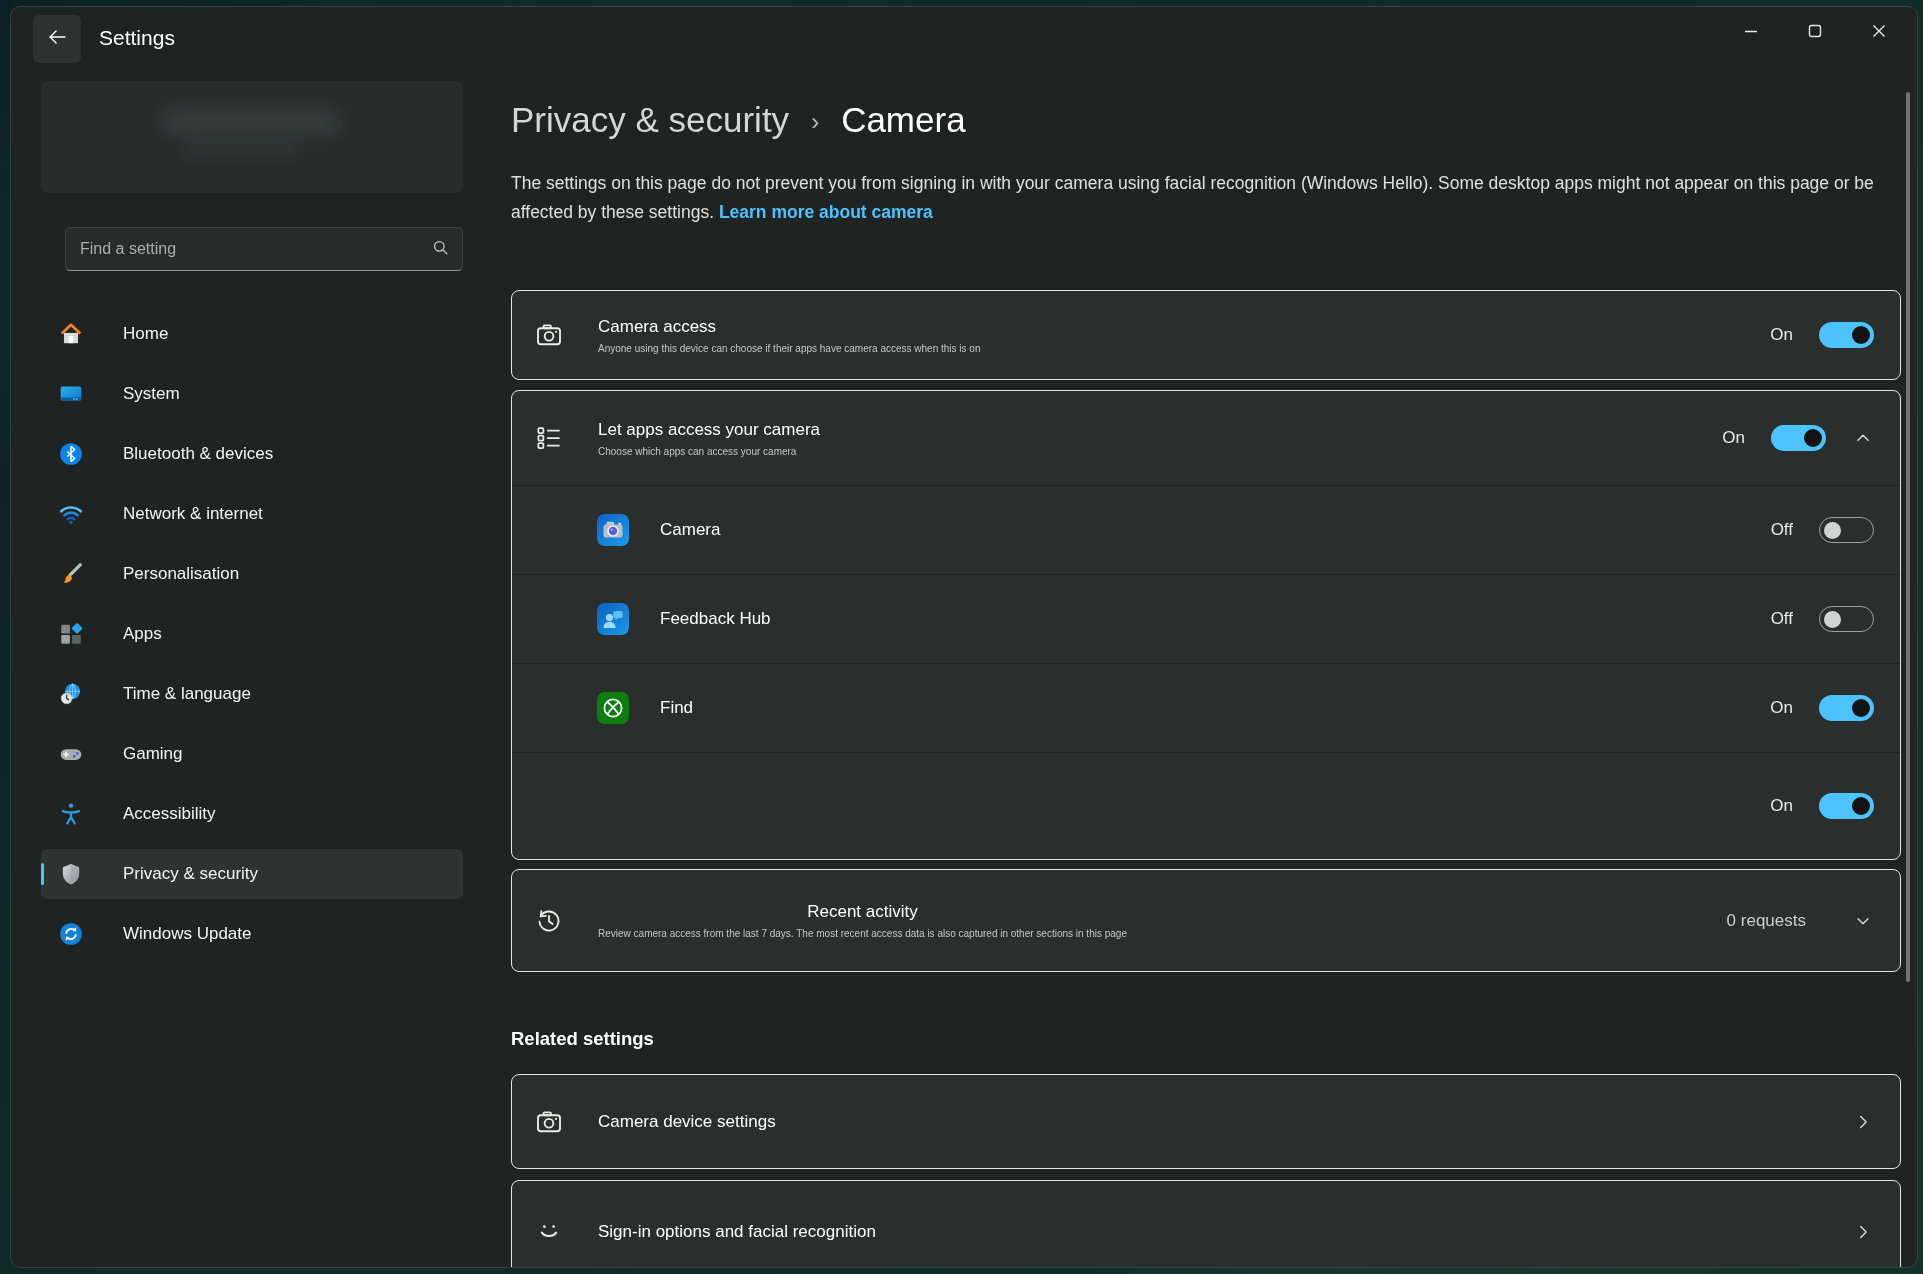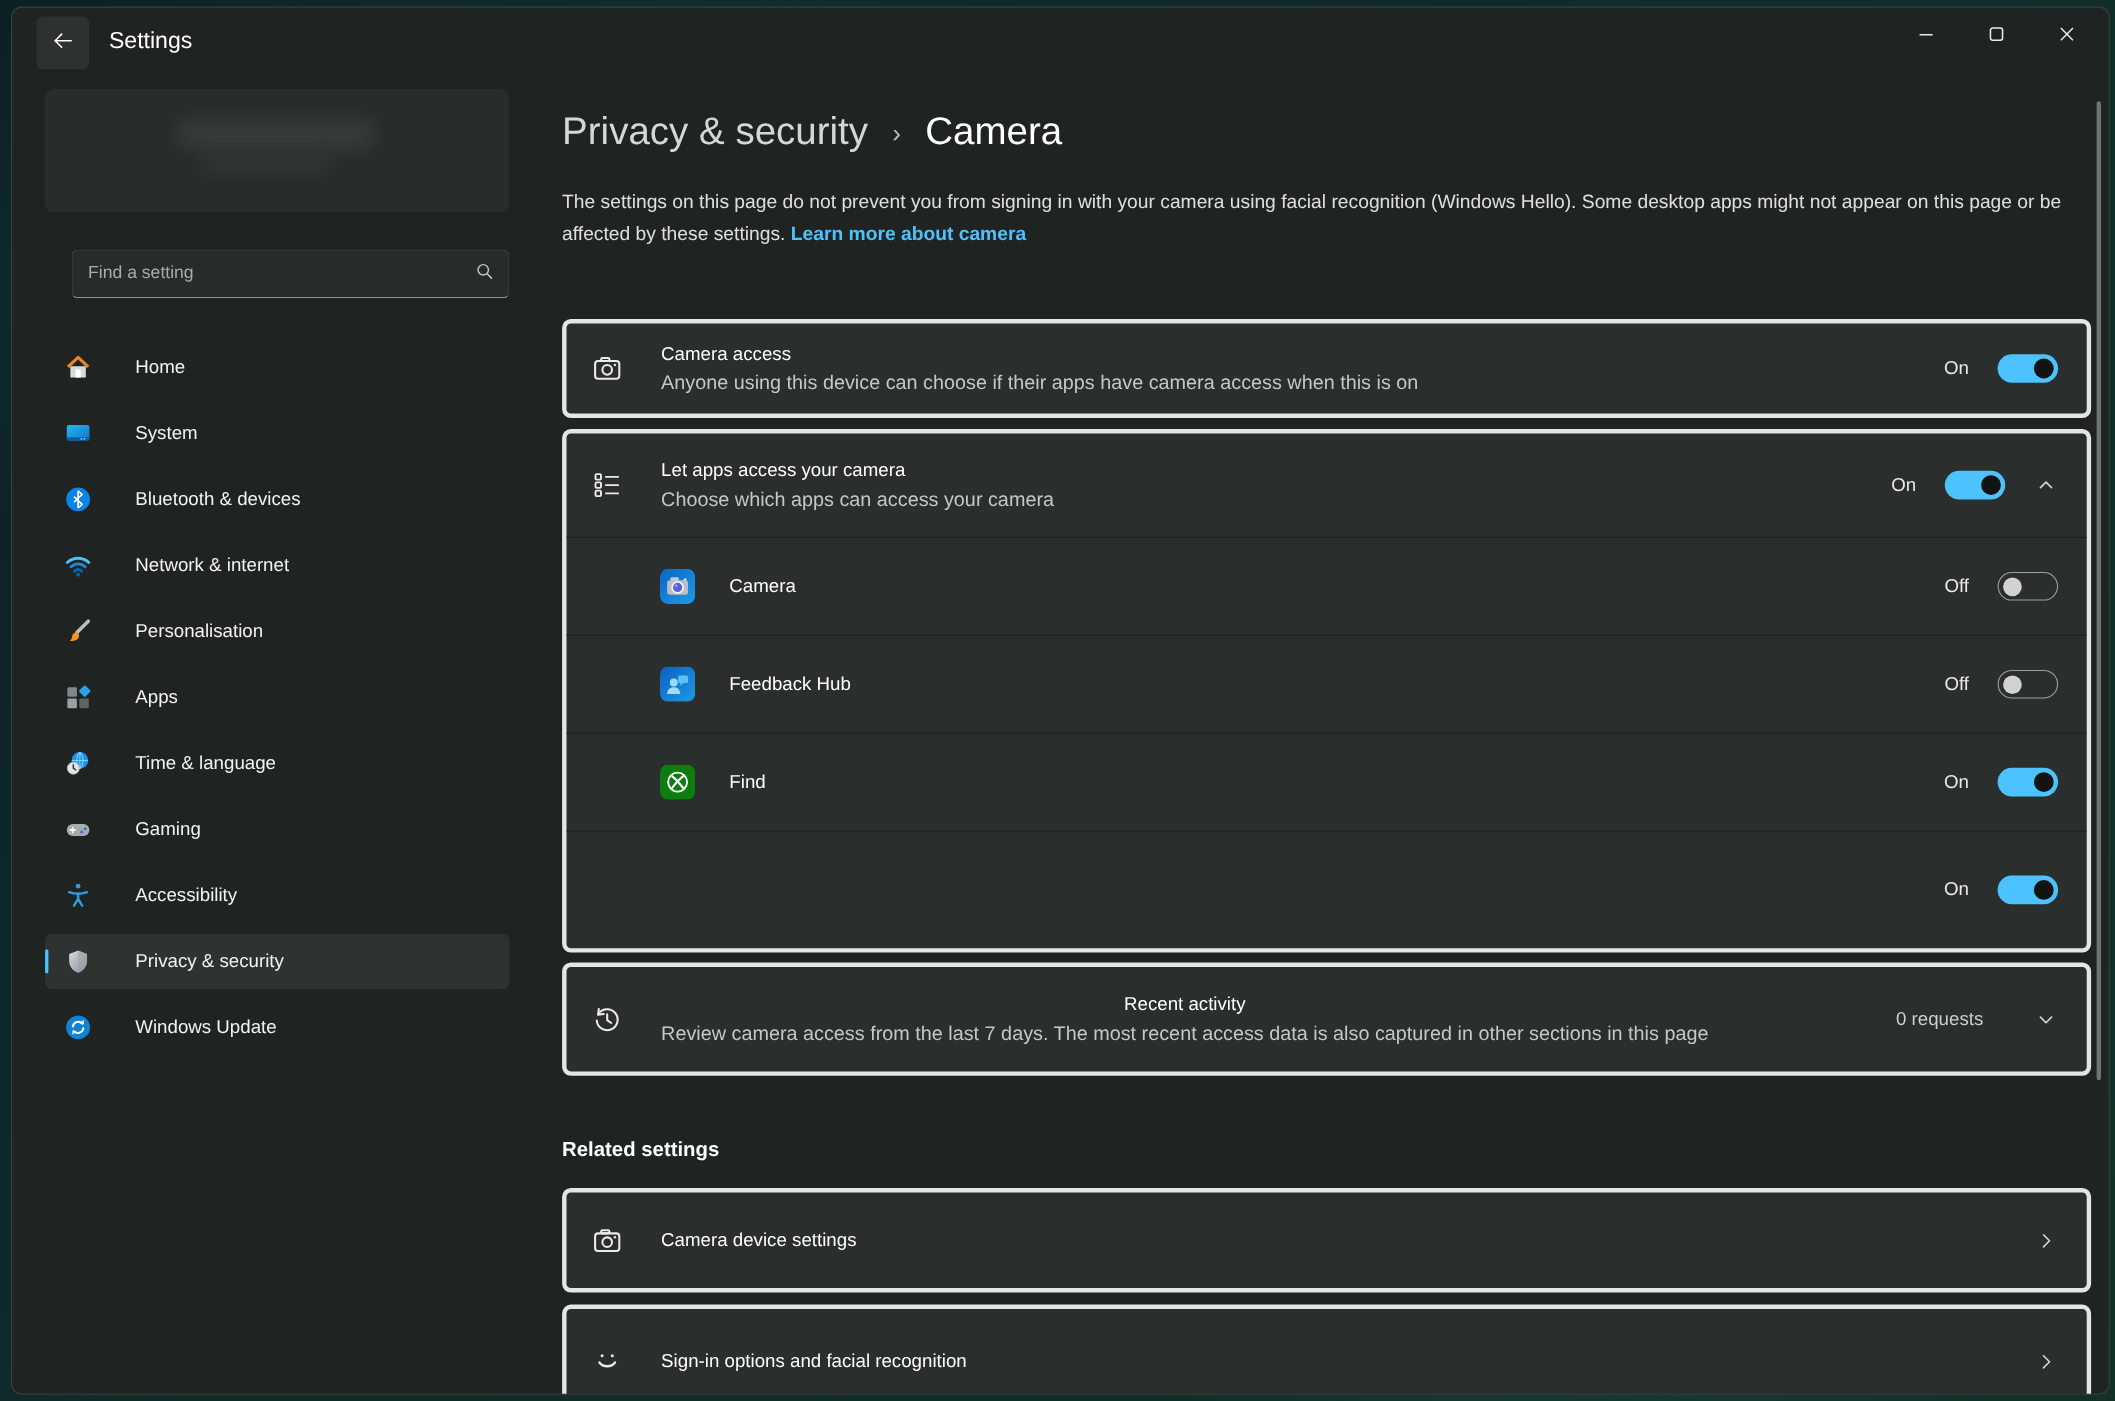--- a/index.html
+++ b/index.html
@@ -61,27 +61,27 @@
   
   .main { position:absolute; left:500px; top:70px; width:1390px; }
   .breadcrumb { margin-top:18px; height:50px; display:flex; align-items:center; }
   .crumb-parent { font-size:35px; color:#d3d7d5; font-weight:400; }
   .crumb-sep { font-size:24px; color:#b9bdbb; margin:0 22px; padding-top:4px; }
   .crumb-current { font-size:35px; color:#ffffff; font-weight:400; }
   .intro { margin-top:24px; font-size:17.5px; line-height:29px; color:#dde0de; }
   .intro .link { color:#4cc2ff; font-weight:700; }
   .cards { margin-top:63px; }
   .card {
-    background:#2a2e2c; border:4px solid #e5e5e5; border-radius:8px;
+    background:#2a2e2c; border:1px solid #e5e5e5; border-radius:8px;
   }
   .row { display:flex; align-items:center; padding:0 26px 0 22px; }
   .row .ricon { width:30px; height:30px; flex:0 0 30px; display:flex; }
   .row .rtext { margin-left:34px; }
   .rtitle { color:#ffffff; font-size:17px; }
-  .rsub { color:#c4c8c6; font-size:18px; margin-top:6px; }
+  .rsub { color:#c4c8c6; font-size:10px; margin-top:6px; }
   .rspacer { flex:1; }
   .state-label { color:#e8ebe9; font-size:17px; margin-right:26px; }
   .value-label { color:#cbcfcd; font-size:17px; margin-right:20px; }
   
   .toggle { width:55px; height:26px; border-radius:13px; position:relative; flex:0 0 55px; }
   .toggle.on { background:#4cc2ff; }
   .toggle.on::after {
     content:""; position:absolute; right:4px; top:4px; width:18px; height:18px;
     border-radius:50%; background:#111413;
   }

